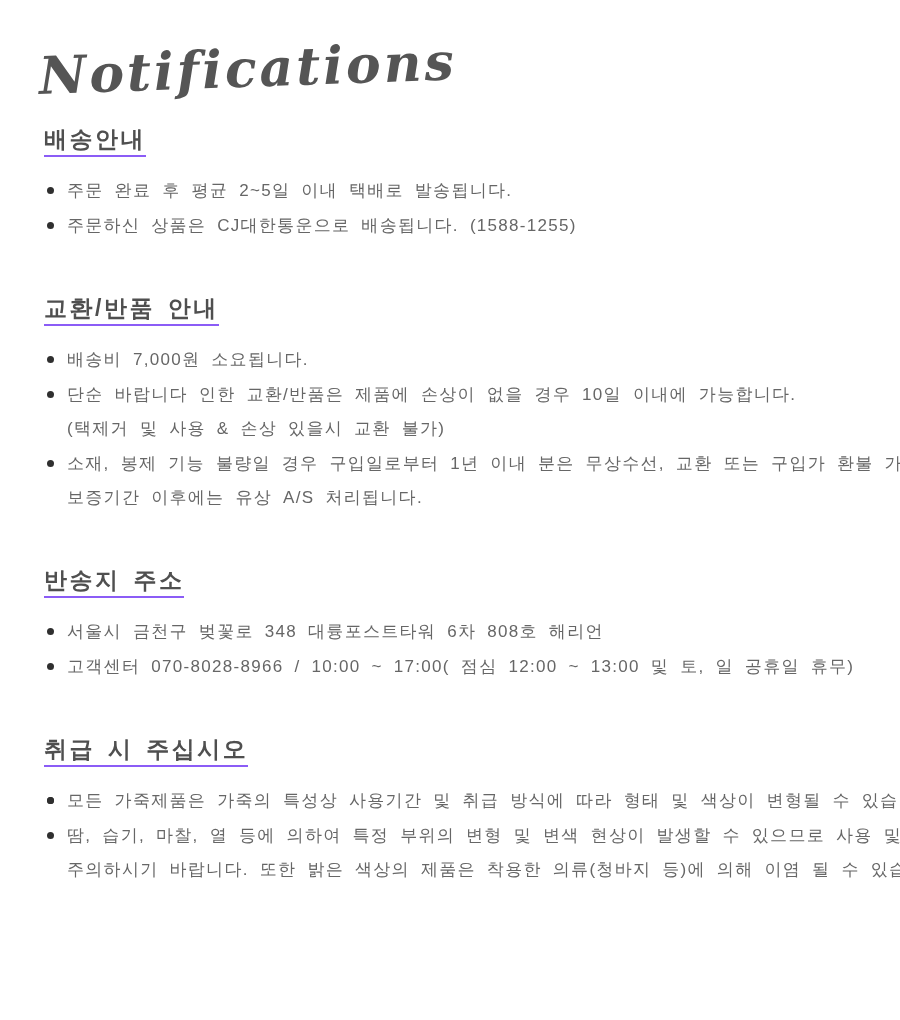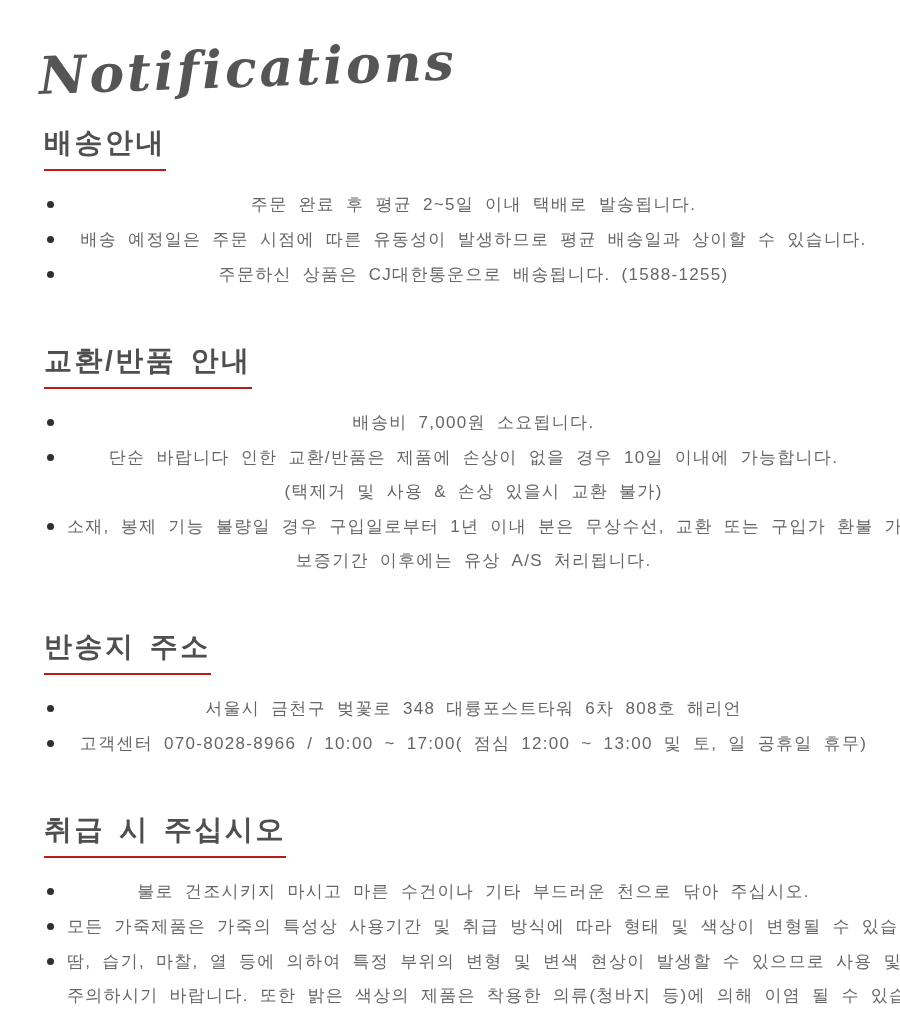--- a/index.html
+++ b/index.html
@@ -23,30 +23,29 @@
     transform-origin: left bottom;
     margin-left: -4px;
     line-height: 1.3;
   }
 
   .section { margin-top: 50px; }
   .section:first-of-type { margin-top: 14px; }
 
   .section-title {
     display: inline-block;
-    font-size: 28px;
+    font-size: 23px;
     font-weight: bold;
     color: #4f4f4f;
     letter-spacing: 2.5px;
     word-spacing: 4px;
-    padding-bottom: 7px;
-    border-bottom: 2px solid #b91c1c;
+    border-bottom: 2px solid #8b5cf6;
   }
 
-  ul.items { list-style: none; margin-top: 17px; text-align: center; }
+  ul.items { list-style: none; margin-top: 17px; }
   li.item {
     position: relative;
     padding-left: 23px;
     margin-bottom: 1px;
   }
   .bullet {
     position: absolute;
     left: 3px;
     top: 13px;
     width: 7px;
@@ -71,24 +70,20 @@
     <h1 class="brand-title">Notifications</h1>
   </header>
 
   <div id="sections">
   <section class="section">
     <h2 class="section-title">배송안내</h2>
     <ul class="items">
           <li class="item">
             <span class="bullet"></span>
             <div class="line">주문 완료 후 평균 2~5일 이내 택배로 발송됩니다.</div>
-          </li>
-          <li class="item">
-            <span class="bullet"></span>
-            <div class="line">배송 예정일은 주문 시점에 따른 유동성이 발생하므로 평균 배송일과 상이할 수 있습니다.</div>
           </li>
           <li class="item">
             <span class="bullet"></span>
             <div class="line">주문하신 상품은 CJ대한통운으로 배송됩니다. (1588-1255)</div>
           </li>
         </ul>
   </section>
 
   <section class="section">
     <h2 class="section-title">교환/반품 안내</h2>
@@ -122,21 +117,20 @@
             <div class="line">고객센터 070-8028-8966 / 10:00 ~ 17:00( 점심 12:00 ~ 13:00 및 토, 일 공휴일 휴무)</div>
           </li>
         </ul>
   </section>
 
   <section class="section">
     <h2 class="section-title">취급 시 주십시오</h2>
     <ul class="items">
           <li class="item">
             <span class="bullet"></span>
-            <div class="line">불로 건조시키지 마시고 마른 수건이나 기타 부드러운 천으로 닦아 주십시오.</div>
           </li>
           <li class="item">
             <span class="bullet"></span>
             <div class="line">모든 가죽제품은 가죽의 특성상 사용기간 및 취급 방식에 따라 형태 및 색상이 변형될 수 있습니다.</div>
           </li>
           <li class="item">
             <span class="bullet"></span>
             <div class="line">땀, 습기, 마찰, 열 등에 의하여 특정 부위의 변형 및 변색 현상이 발생할 수 있으므로 사용 및 보존에</div>
             <div class="line">주의하시기 바랍니다. 또한 밝은 색상의 제품은 착용한 의류(청바지 등)에 의해 이염 될 수 있습니다.</div>
           </li>

